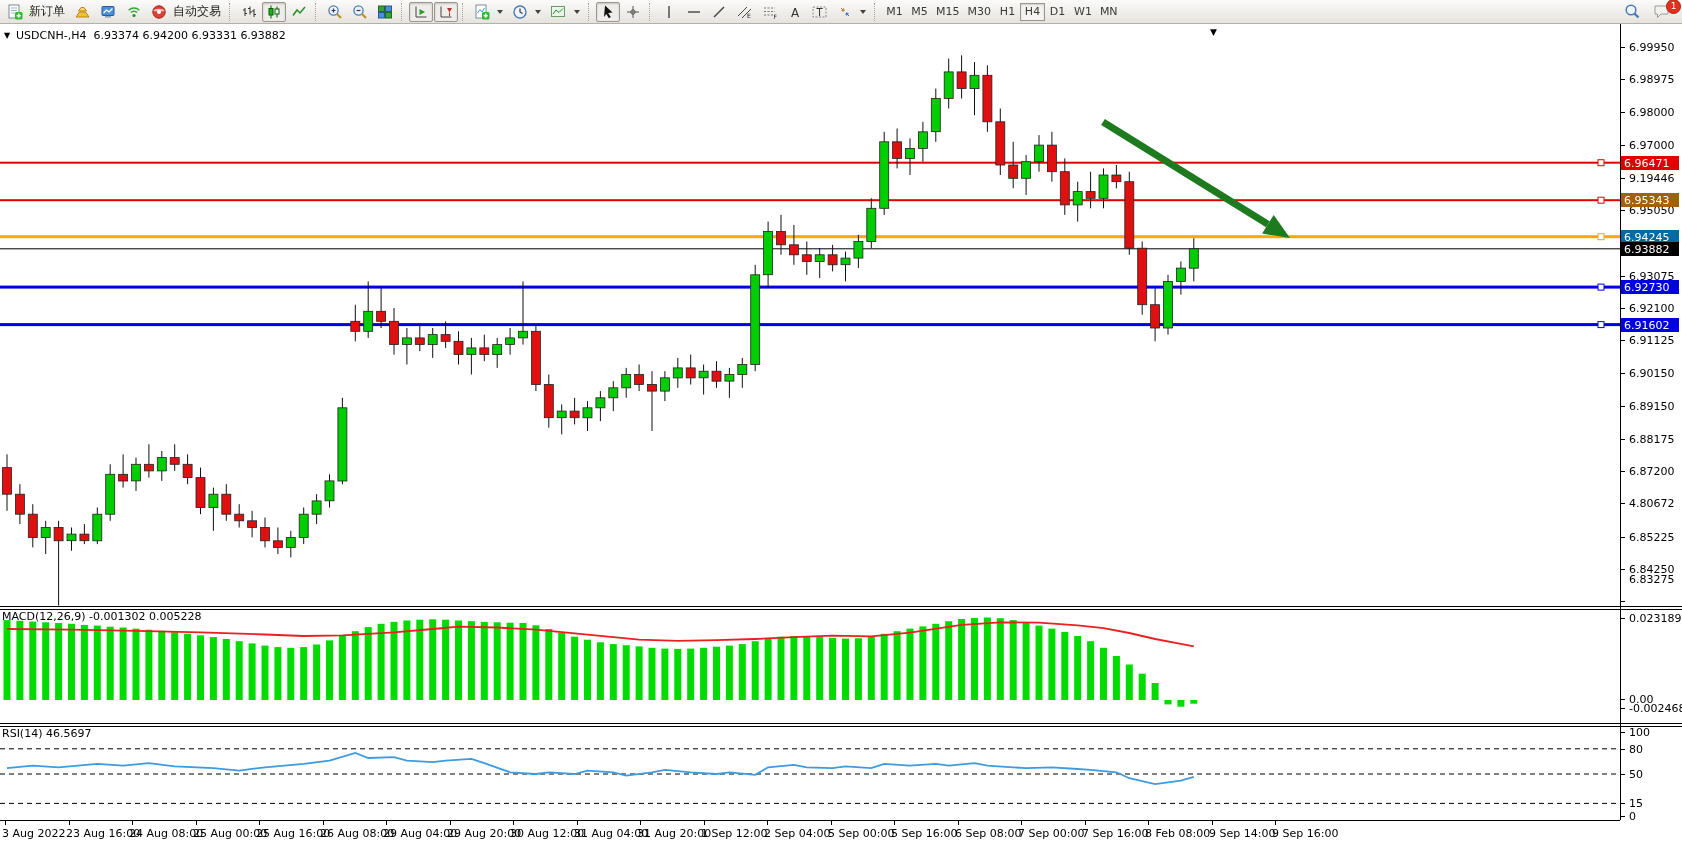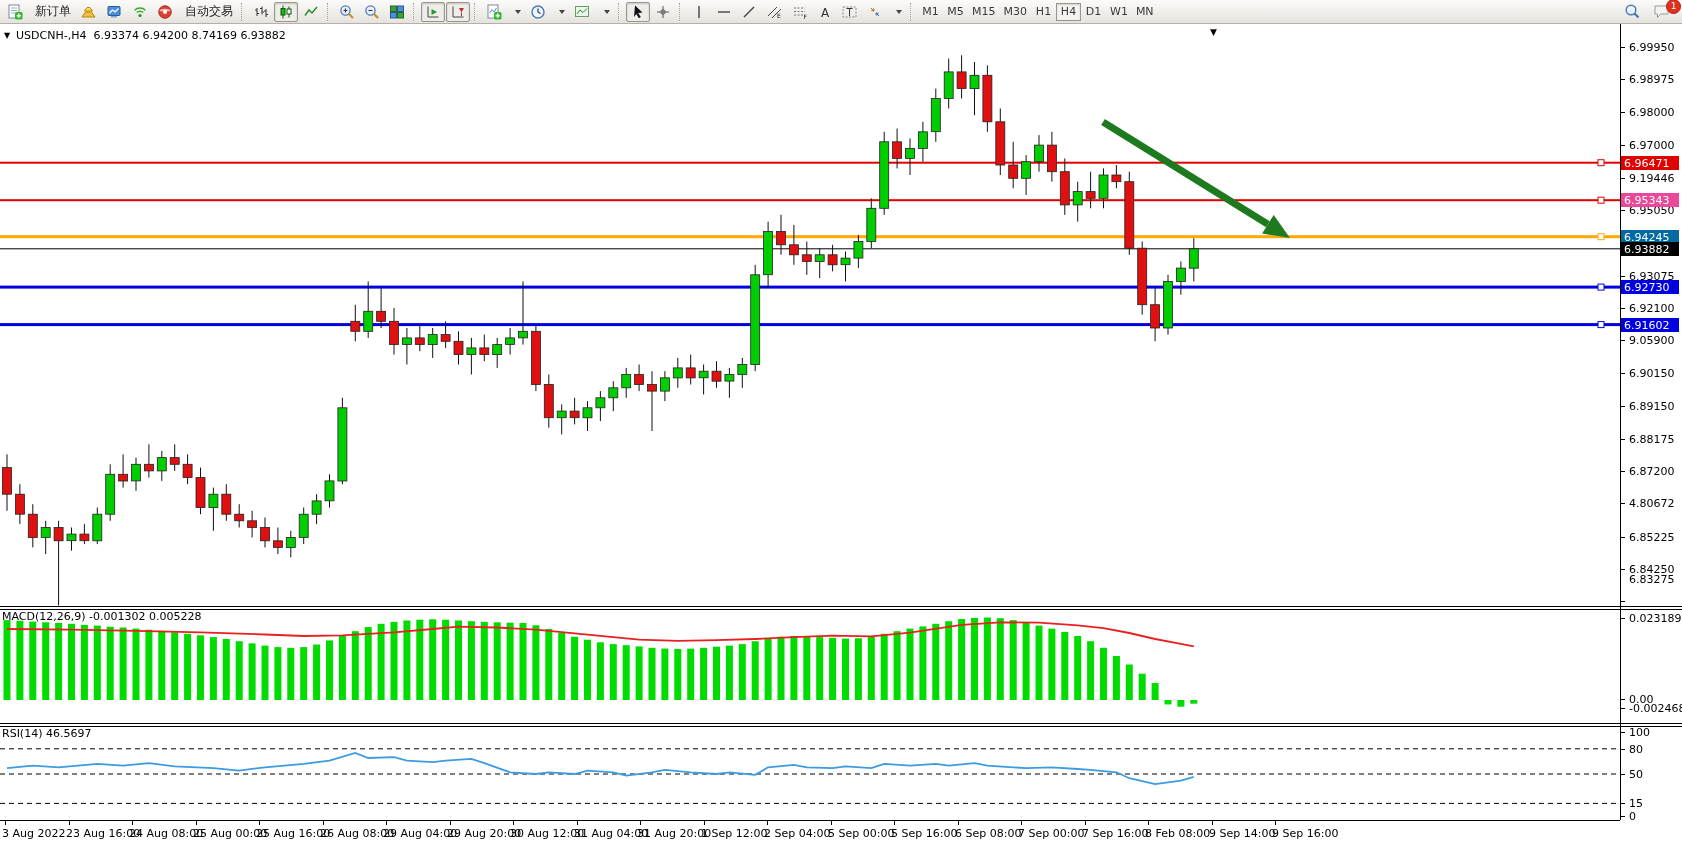--- a/index.html
+++ b/index.html
@@ -10,21 +10,21 @@
   }
   
   .toolbar{
     position:absolute;top:0;left:0;width:1682px;height:24px;
     background:linear-gradient(#fbfbfa,#e6e3dd);
     border-bottom:1px solid #b3b0aa;
     display:flex;align-items:center;padding:0 3px;gap:1px;box-sizing:border-box;
   }
   .tbtn{
     height:20px;min-width:22px;box-sizing:border-box;
-    display:flex;align-items:center;justify-content:center;gap:12px;
+    display:flex;align-items:center;justify-content:center;gap:6px;
     border:1px solid transparent;border-radius:2px;padding:0 3px;
     font-size:12px;color:#222;cursor:default;
   }
   .tbtn.pressed{background:#efede9;border-color:#9a968e;box-shadow:inset 0 1px 2px rgba(0,0,0,.18);}
   .tsep{width:3px;height:18px;margin:0 3px;border-left:1px dotted #a6a29a;}
   .caret{width:0;height:0;border-left:3px solid transparent;border-right:3px solid transparent;border-top:4px solid #444;margin-left:1px;}
   .tf-group{display:flex;align-items:center;gap:0;}
   .tfbtn{
     height:18px;min-width:25px;padding:0 3px;box-sizing:border-box;
     display:flex;align-items:center;justify-content:center;
@@ -642,21 +642,21 @@
         <line x1="0" y1="748.8" x2="1620" y2="748.8" stroke="#000" stroke-width="1" stroke-dasharray="5 4"></line>
         <line x1="0" y1="774.0" x2="1620" y2="774.0" stroke="#000" stroke-width="1" stroke-dasharray="5 4"></line>
         <line x1="0" y1="803.4" x2="1620" y2="803.4" stroke="#000" stroke-width="1" stroke-dasharray="5 4"></line>
         <polyline fill="none" stroke="#3D9BE0" stroke-width="1.8" points="7.0,768.1 32.8,765.6 58.6,767.3 97.3,763.9 123.1,765.6 148.9,763.1 174.7,766.4 213.4,768.1 239.2,770.6 265.0,767.3 303.7,763.9 329.5,760.6 355.3,753.0 368.2,758.0 394.0,757.2 406.9,760.6 432.7,762.2 445.6,760.6 471.4,758.9 484.3,763.1 510.1,772.3 535.9,774.0 548.8,772.3 574.6,774.0 587.5,770.6 613.3,772.3 626.2,775.7 652.0,772.3 664.9,769.8 690.7,772.3 716.5,774.0 729.4,772.3 755.2,774.8 768.1,767.3 793.9,764.8 806.8,767.3 832.6,768.1 845.5,766.4 871.3,768.1 884.2,763.9 910.0,765.6 935.8,763.9 948.7,765.6 974.5,763.1 987.4,765.6 1013.2,767.3 1026.1,768.1 1051.9,767.3 1077.7,769.0 1090.6,769.8 1116.4,772.3 1129.3,778.2 1155.1,784.1 1180.9,780.7 1193.8,776.9"></polyline>
       </svg>
     </div>
 
   <span class="title-arrow">▼</span>
   <div class="chart-title">
     <span>USDCNH-,H4</span>&nbsp;
-    <span>6.93374 6.94200 8.74169 6.93882</span>
+    <span>6.93374 6.94200 6.93331 6.93882</span>
   </div>
   <span class="shift-marker">▼</span>
 
   <div class="sep-double" style="top:606px;"></div>
   <div class="sep-double" style="top:723px;"></div>
   <div class="panel-bottom"></div>
   <div class="axis-border"></div>
 
   <div class="ind-label" style="top:610px;">MACD(12,26,9) -0.001302 0.005228</div>
   <div class="ind-label" style="top:727px;">RSI(14) 46.5697</div>
@@ -672,39 +672,39 @@
       <div class="ptick-label" style="top:139px">6.97000</div>
       <div class="ptick" style="top:178px"></div>
       <div class="ptick-label" style="top:172px">9.19446</div>
       <div class="ptick" style="top:210px"></div>
       <div class="ptick-label" style="top:204px">6.95050</div>
       <div class="ptick" style="top:276px"></div>
       <div class="ptick-label" style="top:270px">6.93075</div>
       <div class="ptick" style="top:308px"></div>
       <div class="ptick-label" style="top:302px">6.92100</div>
       <div class="ptick" style="top:340px"></div>
-      <div class="ptick-label" style="top:334px">9.05900</div>
+      <div class="ptick-label" style="top:334px">6.91125</div>
       <div class="ptick" style="top:373px"></div>
       <div class="ptick-label" style="top:367px">6.90150</div>
       <div class="ptick" style="top:406px"></div>
       <div class="ptick-label" style="top:400px">6.89150</div>
       <div class="ptick" style="top:439px"></div>
       <div class="ptick-label" style="top:433px">6.88175</div>
       <div class="ptick" style="top:471px"></div>
       <div class="ptick-label" style="top:465px">6.87200</div>
       <div class="ptick" style="top:503px"></div>
       <div class="ptick-label" style="top:497px">4.80672</div>
       <div class="ptick" style="top:537px"></div>
       <div class="ptick-label" style="top:531px">6.85225</div>
       <div class="ptick" style="top:569px"></div>
       <div class="ptick-label" style="top:563px">6.84250</div>
       <div class="ptick" style="top:601px"></div>
       <div class="ptick-label" style="top:573px">6.83275</div>
       <div class="line-label" style="top:156px;background:#E00000">6.96471</div>
-      <div class="line-label" style="top:193px;background:#ec4899">6.95343</div>
+      <div class="line-label" style="top:193px;background:#a16207">6.95343</div>
       <div class="line-label" style="top:230px;background:#0369a1">6.94245</div>
       <div class="line-label" style="top:242px;background:#000000">6.93882</div>
       <div class="line-label" style="top:280px;background:#0000E0">6.92730</div>
       <div class="line-label" style="top:318px;background:#0000E0">6.91602</div>
       <div class="ptick" style="top:618px"></div>
       <div class="ptick-label" style="top:612px">0.023189</div>
       <div class="ptick" style="top:699px"></div>
       <div class="ptick-label" style="top:693px">0.00</div>
       <div class="ptick" style="top:708px"></div>
       <div class="ptick-label" style="top:702px">-0.002468</div>

